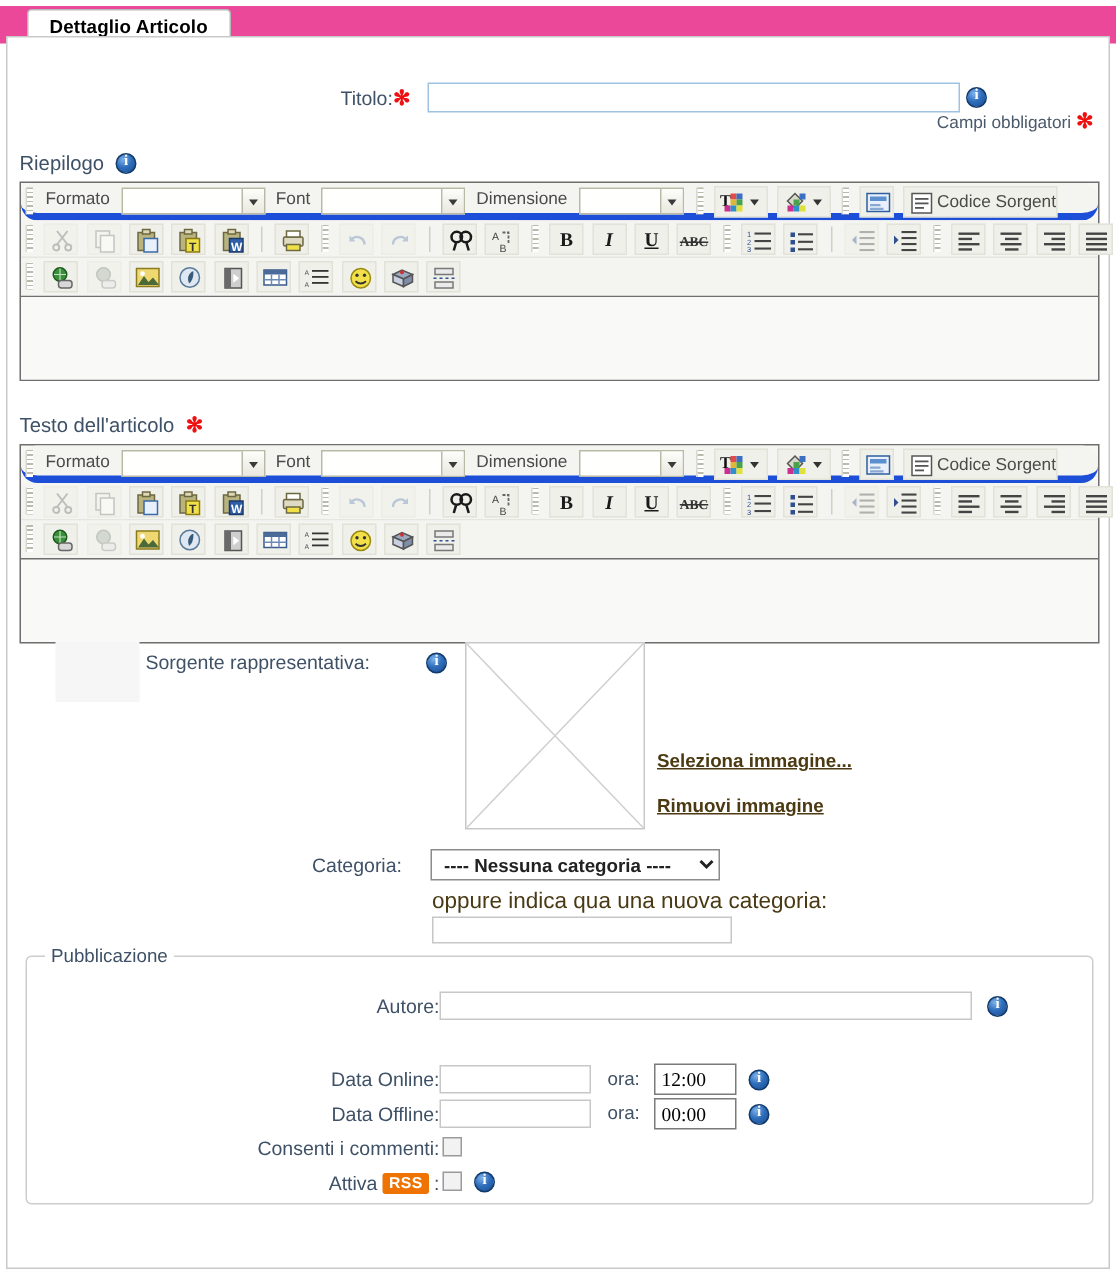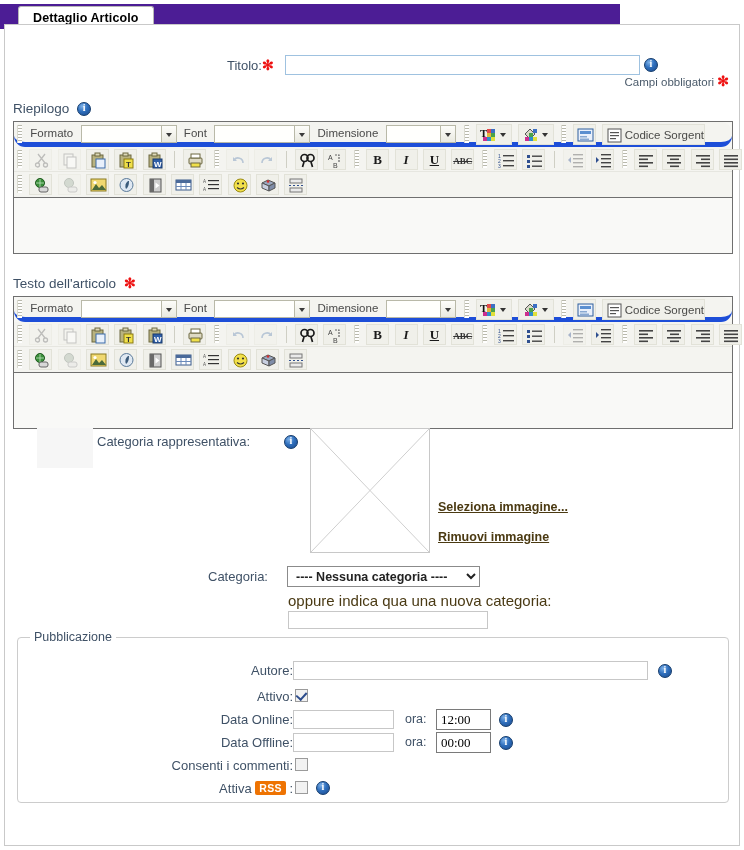--- a/index.html
+++ b/index.html
@@ -9,22 +9,22 @@
     background: #ffffff;
     font-family: "Liberation Sans", sans-serif;
     font-size: 12px;
     color: #333333;
     overflow: hidden;
   }
 
   
   #tabstrip {
     position: absolute; left: 0; top: 4px;
-    width: 620px; height: 25px;
-    background: #4c1d95;
+    width: 744px; height: 25px;
+    background: #ec4899;
   }
   .tab {
     position: absolute; left: 18px; top: 2px;
     height: 23px;
     padding: 4px 14px 0 14px;
     border: 1px solid #b8b8b8;
     border-bottom: none;
     background: #ffffff;
     font-weight: bold;
     font-size: 12.5px;
@@ -805,21 +805,21 @@
             <rect x="2" y="2" width="12" height="4" fill="#eaeaea" stroke="#777"></rect>
             <rect x="2" y="11" width="12" height="4" fill="#eaeaea" stroke="#777"></rect>
             <path d="M1 8.5 h14" stroke="#2f4f8f" stroke-dasharray="2 2"></path>
           </svg></span>
     </div>
     <div class="edit-area"></div>
   </div>
 
   <div id="imgsec" style="top:403px;">
     <div id="grayBox"></div>
-    <div id="imgLbl">Categoria rappresentativa:</div>
+    <div id="imgLbl">Sorgente rappresentativa:</div>
     <span id="imgInfo" class="info"></span>
     <div id="imgPh">
       <svg width="118" height="123">
         <line x1="0" y1="0" x2="118" y2="123" stroke="#cfcfcf" stroke-width="1"></line>
         <line x1="118" y1="0" x2="0" y2="123" stroke="#cfcfcf" stroke-width="1"></line>
       </svg>
     </div>
     <div class="linkA" style="left:433px; top:72px;">Seleziona immagine...</div>
     <div class="linkA" style="left:433px; top:102px;">Rimuovi immagine</div>
   </div>
@@ -835,24 +835,20 @@
 
   <div id="pub">
     <div id="pubLeg">Pubblicazione</div>
 
     <div class="frow" style="top:23px;">
       <span class="frowLbl" style="top:2px;">Autore:</span>
       <input class="tin" style="left: 275px; top: 0px; width: 355px;" type="text" value="">
       <span class="info" style="position:absolute; left:640px; top:3px;"></span>
     </div>
 
-    <div class="frow" style="top:49px;">
-      <span class="frowLbl" style="top:2px;">Attivo:</span>
-      <span class="cbx on" style="left:277px; top:2px;"></span>
-    </div>
 
     <div class="frow" style="top:72px;">
       <span class="frowLbl" style="top:2px;">Data Online:</span>
       <input class="tin" style="left: 275px; top: 0px; width: 101px;" type="text" value="">
       <span class="oraLbl" style="left:387px; top:2px;">ora:</span>
       <input class="tin" style="left: 418px; top: -1px; width: 55px; height: 21px; border: 1px solid rgb(122, 122, 122); font-size: 13px; padding-left: 4px;" type="text" value="12:00">
       <span class="info" style="position:absolute; left:481px; top:3px;"></span>
     </div>
 
     <div class="frow" style="top:95px;">

